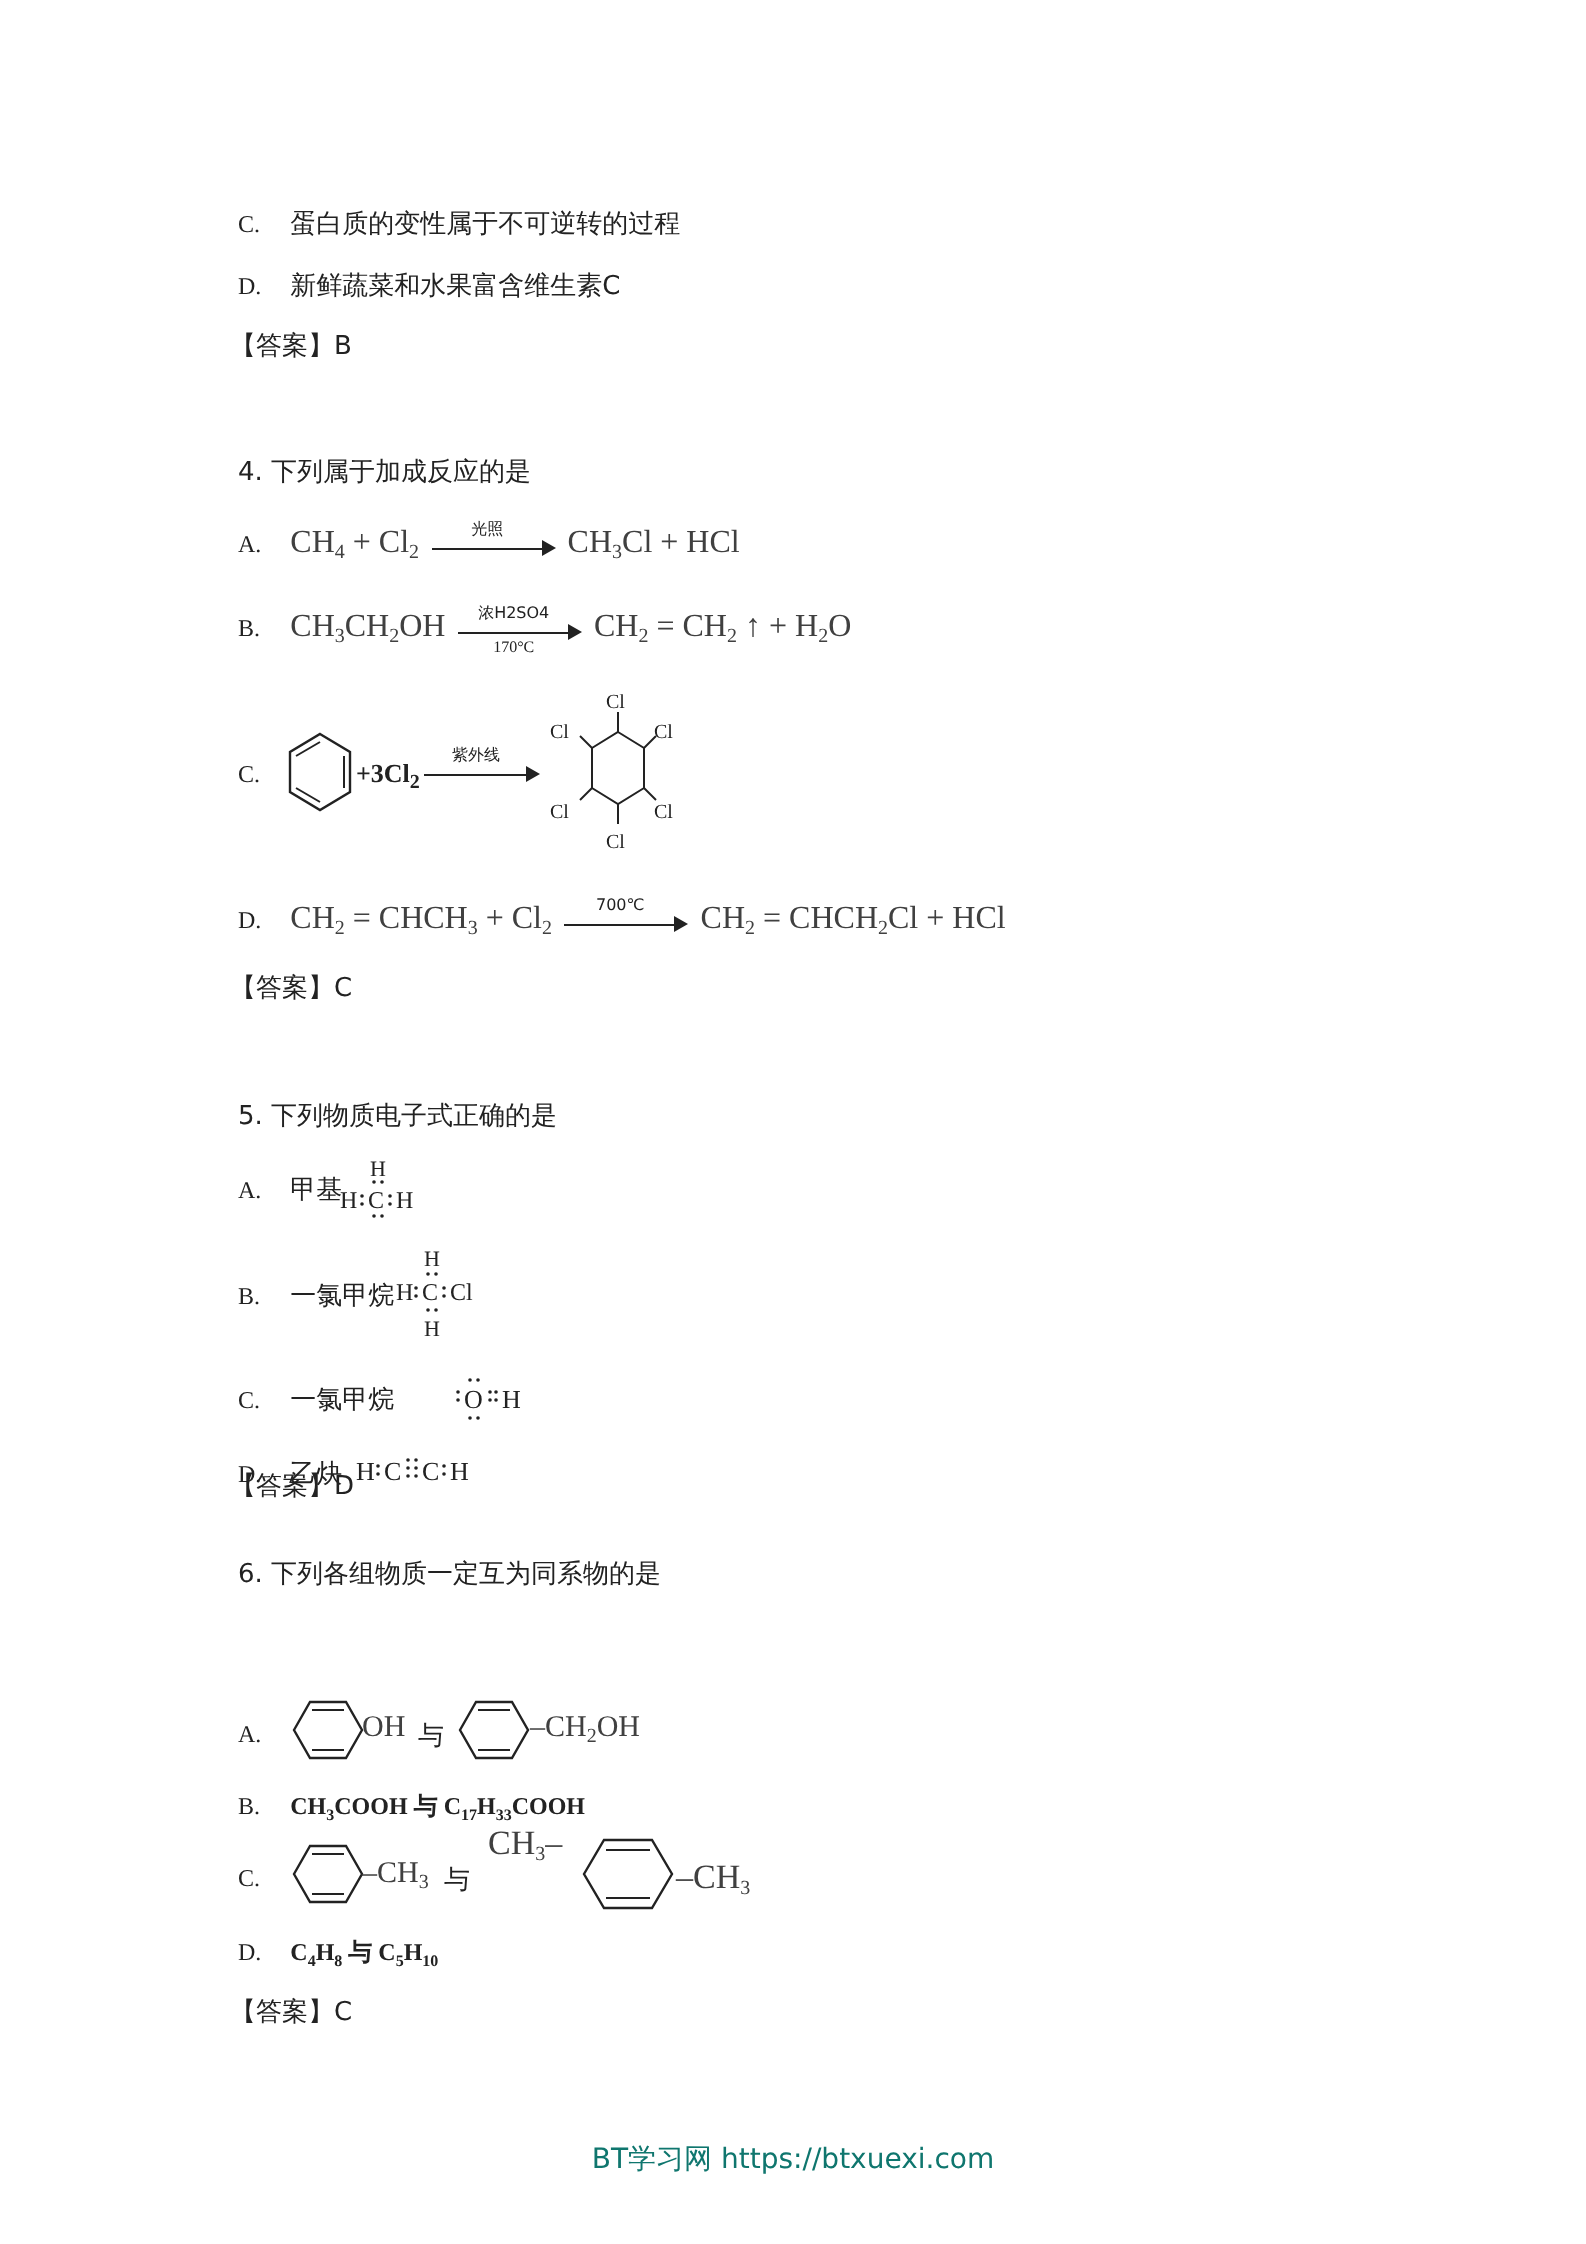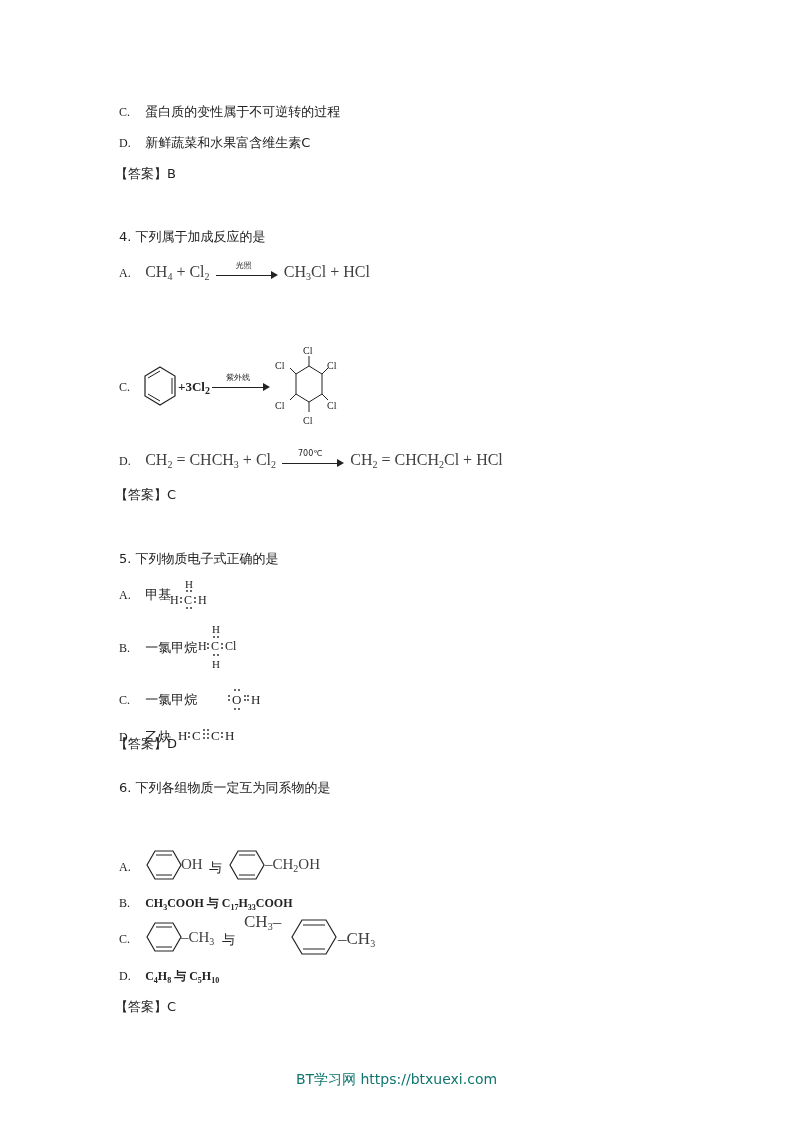--- a/index.html
+++ b/index.html
@@ -44,20 +44,30 @@
   <div class="line" style="top:264px">
     <span class="lbl">A.</span>
     <span class="chem">CH<sub>4</sub> + Cl<sub>2</sub></span>
     <span class="arrow">
       <span class="above">光照</span>
       <span class="shaft"></span><span class="head"></span>
     </span>
     <span class="chem">CH<sub>3</sub>Cl + HCl</span>
   </div>
 
+  <div class="line" style="top:306px">
+    <span class="lbl">B.</span>
+    <span class="chem">CH<sub>3</sub>CH<sub>2</sub>OH</span>
+    <span class="arrow">
+      <span class="above">浓H2SO4</span>
+      <span class="shaft"></span><span class="head"></span>
+      <span class="below">170°C</span>
+    </span>
+    <span class="chem">CH<sub>2</sub> = CH<sub>2</sub> ↑ + H<sub>2</sub>O</span>
+  </div>
 
   <div class="line" style="top:379px">
     <span class="lbl">C.</span>
   </div>
 
   <svg class="abs" style="left:143px; top:365px" width="34" height="44">
     <polygon points="17,2 32,11 32,31 17,40 2,31 2,11" fill="none" stroke="#222" stroke-width="1.2"></polygon>
     <line x1="5" y1="13" x2="17" y2="6" stroke="#222" stroke-width="1"></line>
     <line x1="29" y1="13" x2="29" y2="29" stroke="#222" stroke-width="1"></line>
     <line x1="5" y1="29" x2="17" y2="36" stroke="#222" stroke-width="1"></line>

